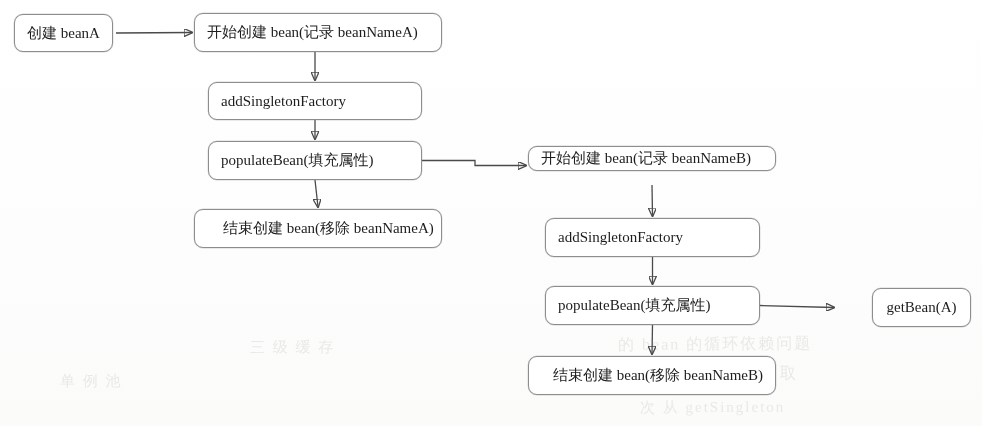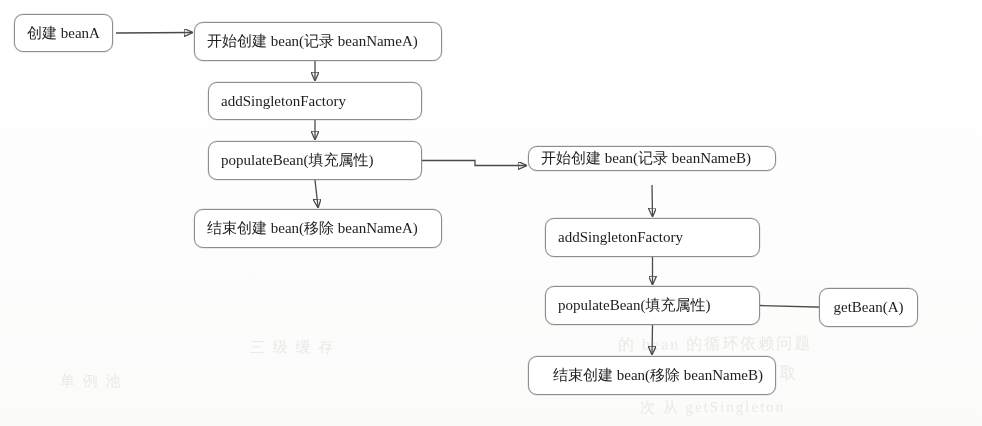--- a/index.html
+++ b/index.html
@@ -98,42 +98,42 @@
         <path d="M652.5,257 L652.5,284" marker-end="url(#arrowhead)"></path>
         <path d="M652.5,325 L652,354" marker-end="url(#arrowhead)"></path>
         <path d="M760,305.5 L834,307.5" marker-end="url(#arrowhead)"></path>
       </g>
   </svg>
 
   <div id="node-layer">
       <div class="node center" style="left: 14px; top: 14px; width: 99px; height: 38px;">
         <span class="label">创建 beanA</span>
       </div>
-      <div class="node lead" style="left: 194px; top: 13px; width: 248px; height: 39px; margin-top: 9px;">
+      <div class="node lead" style="left: 194px; top: 13px; width: 248px; height: 39px;">
         <span class="label">开始创建 bean(记录 beanNameA)</span>
       </div>
       <div class="node lead" style="left: 208px; top: 82px; width: 214px; height: 38px;">
         <span class="label">addSingletonFactory</span>
       </div>
       <div class="node lead" style="left: 208px; top: 141px; width: 214px; height: 39px;">
         <span class="label">populateBean(填充属性)</span>
       </div>
-      <div class="node lead" style="left: 194px; top: 209px; width: 248px; height: 39px;">
+      <div class="node lead" style="left: 194px; top: 209px; width: 248px; height: 39px; padding-left: 16px;">
         <span class="label">结束创建 bean(移除 beanNameA)</span>
       </div>
       <div class="node lead" style="left: 528px; top: 146px; width: 248px; height: 25px;">
         <span class="label">开始创建 bean(记录 beanNameB)</span>
       </div>
       <div class="node lead" style="left: 545px; top: 218px; width: 215px; height: 39px;">
         <span class="label">addSingletonFactory</span>
       </div>
       <div class="node lead" style="left: 545px; top: 286px; width: 215px; height: 39px;">
         <span class="label">populateBean(填充属性)</span>
       </div>
-      <div class="node center" style="left: 819px; top: 288px; width: 99px; height: 39px;">
+      <div class="node center" style="left: 872px; top: 288px; width: 99px; height: 39px;">
         <span class="label">getBean(A)</span>
       </div>
       <div class="node lead" style="left: 528px; top: 356px; width: 248px; height: 39px; text-align: center;">
         <span class="label">结束创建 bean(移除 beanNameB)</span>
       </div>
     </div>
 
 </div>
 
 </body></html>

